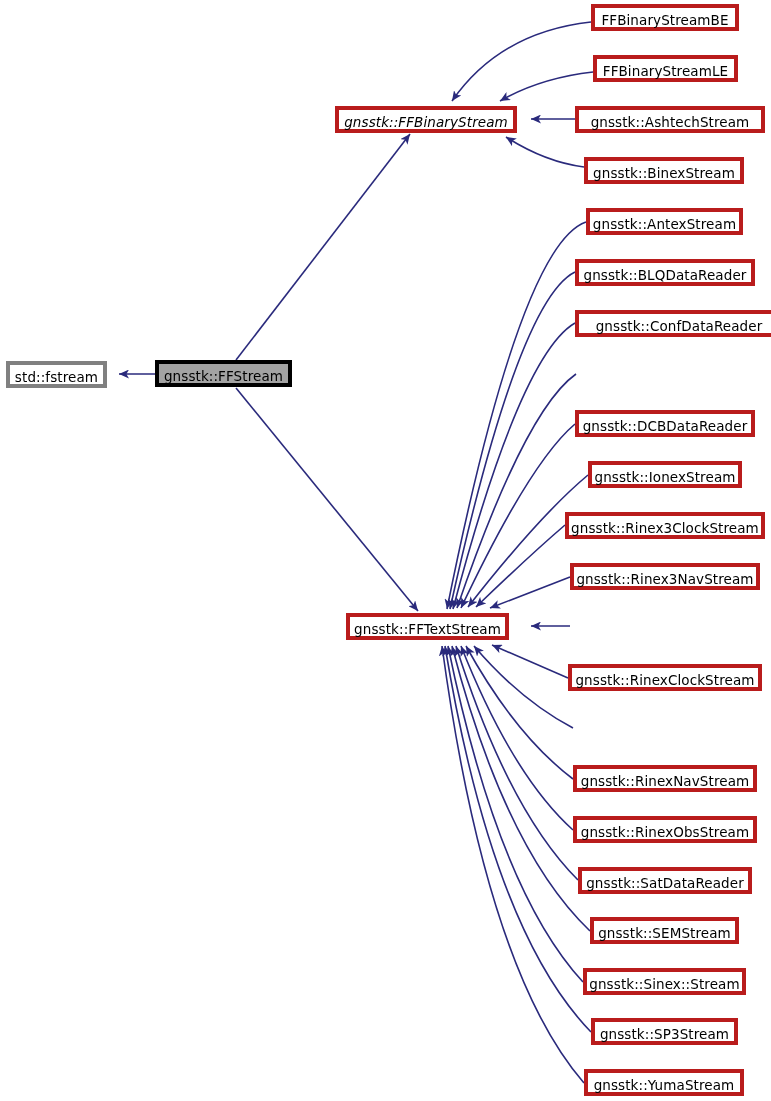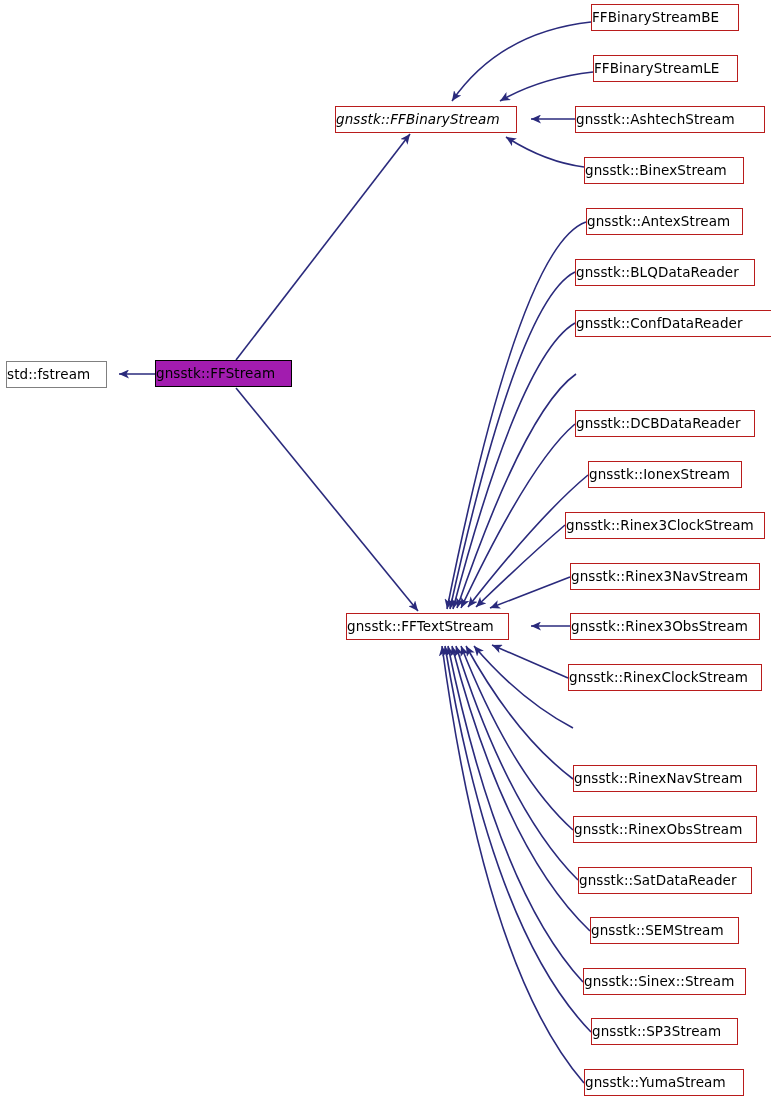--- a/index.html
+++ b/index.html
@@ -21,31 +21,32 @@
     position: absolute;
     left: 0;
     top: 0;
     width: 771px;
     height: 1101px;
     pointer-events: none;
   }
   .node {
     position: absolute;
     box-sizing: border-box;
-    border: 1px solid #b91c1c;
+    border: 4px solid #b91c1c;
     background: #ffffff;
     color: #000000;
     font-size: 13.5px;
     line-height: 25px;
     height: 27px;
+    text-align: center;
     white-space: nowrap;
     letter-spacing: 0.1px;
   }
   .node.current {
-    background: #a21caf;
+    background: #a3a3a3;
     border-color: #000000;
   }
   .node.plain {
     border-color: #808080;
   }
   .node-label {
     display: block;
     width: 100%;
     height: 100%;
   }
@@ -139,23 +140,20 @@
   </div>
   <div class="node" style="left:588px; top:461px; width:154px;">
     <span class="node-label">gnsstk::IonexStream</span>
   </div>
   <div class="node" style="left:565px; top:512px; width:200px;">
     <span class="node-label">gnsstk::Rinex3ClockStream</span>
   </div>
   <div class="node" style="left:570px; top:563px; width:190px;">
     <span class="node-label">gnsstk::Rinex3NavStream</span>
   </div>
-  <div class="node" style="left:570px; top:613px; width:190px;">
-    <span class="node-label">gnsstk::Rinex3ObsStream</span>
-  </div>
   <div class="node" style="left:568px; top:664px; width:194px;">
     <span class="node-label">gnsstk::RinexClockStream</span>
   </div>
   <div class="node" style="left:573px; top:765px; width:184px;">
     <span class="node-label">gnsstk::RinexNavStream</span>
   </div>
   <div class="node" style="left:573px; top:816px; width:184px;">
     <span class="node-label">gnsstk::RinexObsStream</span>
   </div>
   <div class="node" style="left:578px; top:867px; width:174px;">

